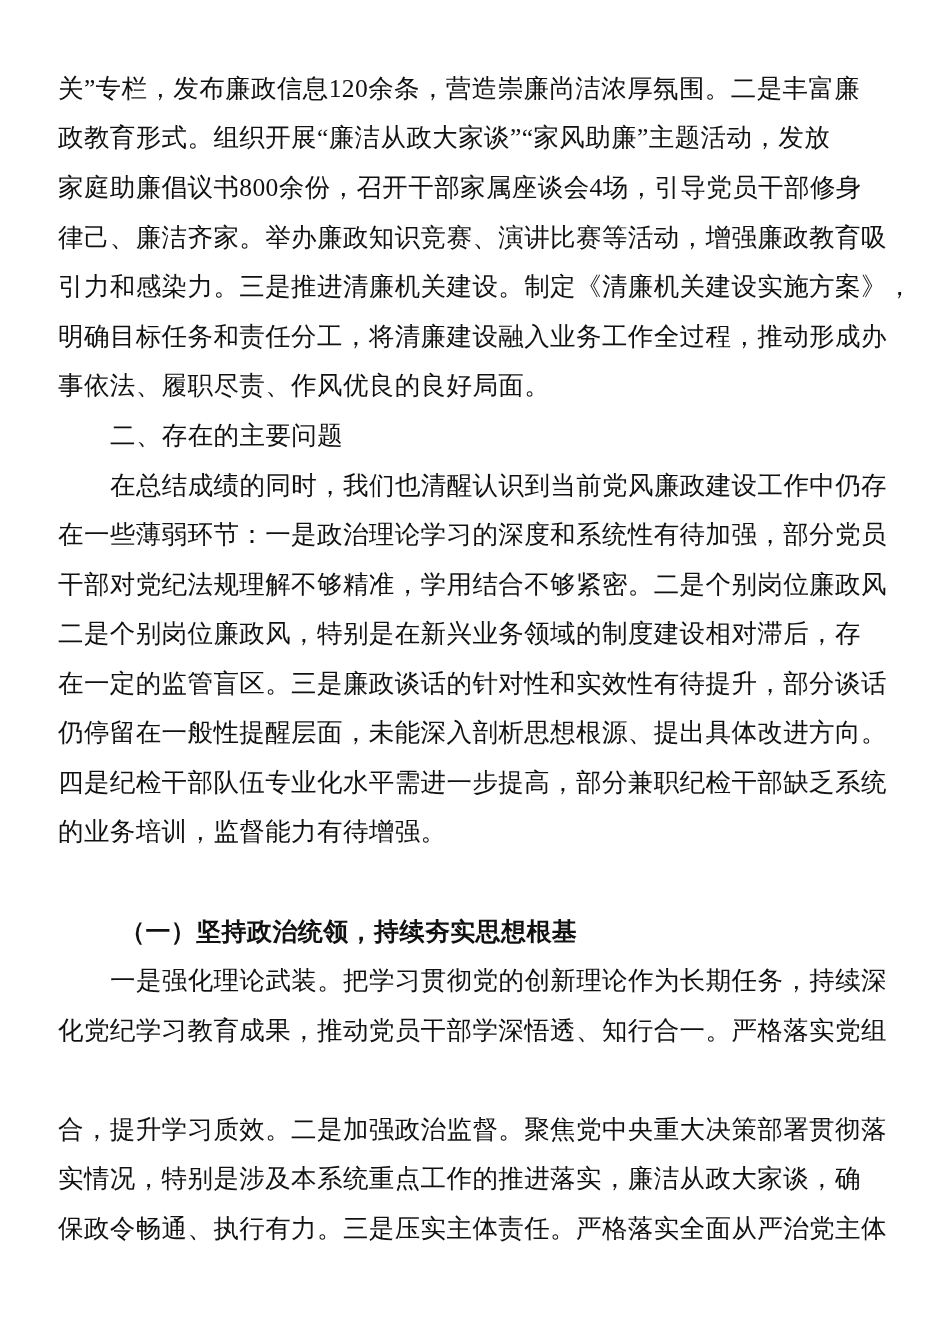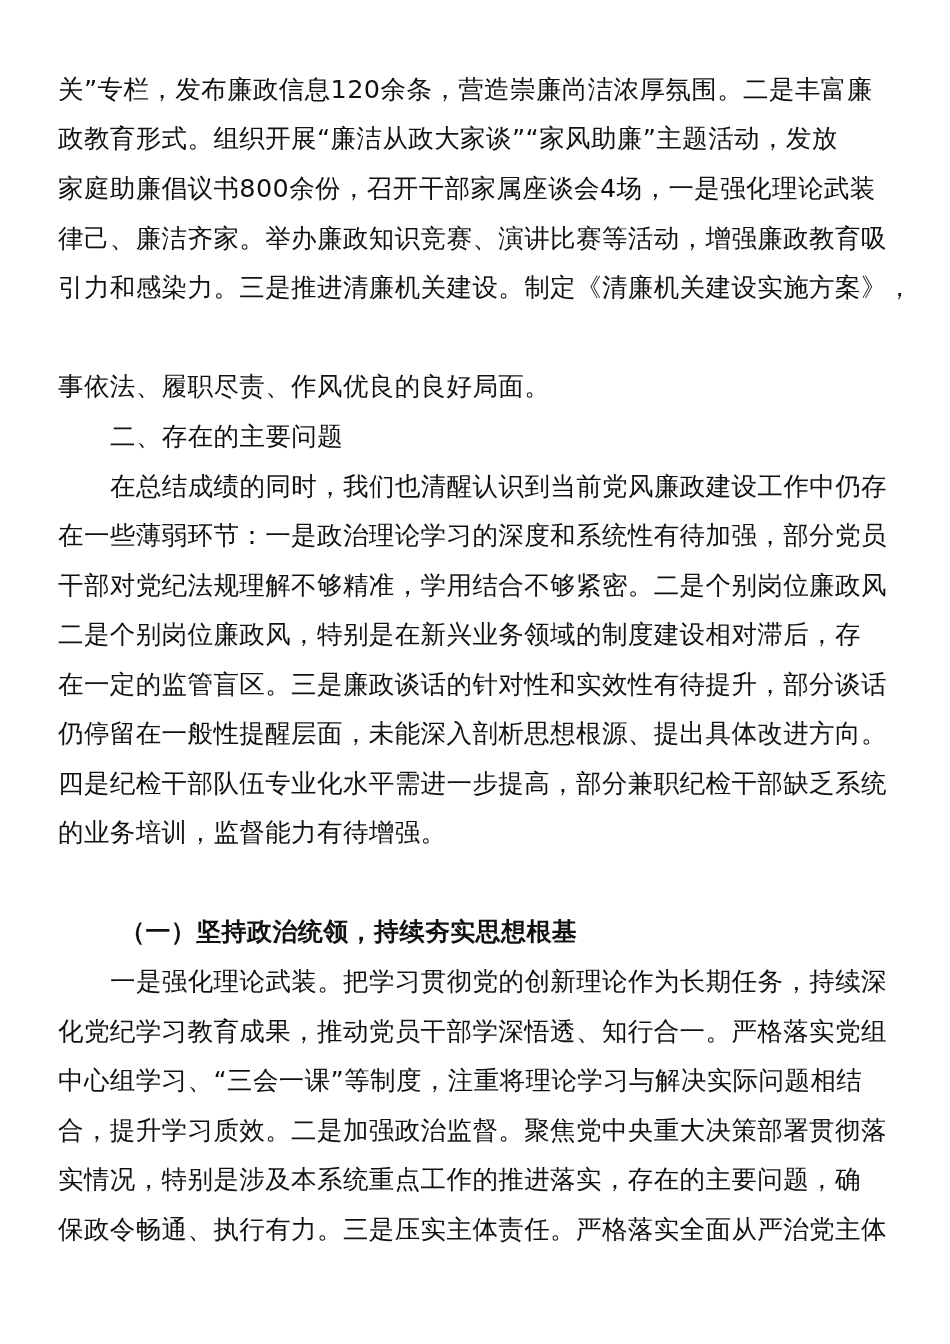--- a/index.html
+++ b/index.html
@@ -15,20 +15,21 @@
       font-family: "DejaVu Sans", "Liberation Sans", sans-serif;
       color: #111111;
     }
     .page {
       position: absolute;
       left: 0;
       top: 0;
       width: 950px;
       height: 1344px;
       background: #ffffff;
+      font-family: Liberation Serif, serif;
     }
     .line {
       position: absolute;
       left: 58px;
       width: 840px;
       height: 40px;
       font-size: 25.5px;
       line-height: 40px;
       white-space: nowrap;
       letter-spacing: 0.4px;
@@ -39,33 +40,33 @@
       left: 120px;
       font-size: 25px;
     }
   </style>
 </head>
 <body>
 
 <div class="page">
   <div class="line" style="top:69px">关”专栏，发布廉政信息120余条，营造崇廉尚洁浓厚氛围。二是丰富廉</div>
   <div class="line" style="top:118px">政教育形式。组织开展“廉洁从政大家谈”“家风助廉”主题活动，发放</div>
-  <div class="line" style="top:168px">家庭助廉倡议书800余份，召开干部家属座谈会4场，一是强化理论武装</div>
+  <div class="line" style="top:168px">家庭助廉倡议书800余份，召开干部家属座谈会4场，引导党员干部修身</div>
   <div class="line" style="top:218px">律己、廉洁齐家。举办廉政知识竞赛、演讲比赛等活动，增强廉政教育吸</div>
   <div class="line" style="top:267px">引力和感染力。三是推进清廉机关建设。制定《清廉机关建设实施方案》，</div>
+  <div class="line" style="top:317px">明确目标任务和责任分工，将清廉建设融入业务工作全过程，推动形成办</div>
   <div class="line" style="top:366px">事依法、履职尽责、作风优良的良好局面。</div>
   <div class="line indent" style="top:416px">二、存在的主要问题</div>
   <div class="line indent" style="top:466px">在总结成绩的同时，我们也清醒认识到当前党风廉政建设工作中仍存</div>
   <div class="line" style="top:515px">在一些薄弱环节：一是政治理论学习的深度和系统性有待加强，部分党员</div>
   <div class="line" style="top:565px">干部对党纪法规理解不够精准，学用结合不够紧密。二是个别岗位廉政风</div>
   <div class="line" style="top:614px">二是个别岗位廉政风，特别是在新兴业务领域的制度建设相对滞后，存</div>
   <div class="line" style="top:664px">在一定的监管盲区。三是廉政谈话的针对性和实效性有待提升，部分谈话</div>
   <div class="line" style="top:763px">四是纪检干部队伍专业化水平需进一步提高，部分兼职纪检干部缺乏系统</div>
   <div class="line" style="top:713px">仍停留在一般性提醒层面，未能深入剖析思想根源、提出具体改进方向。</div>
   <div class="line" style="top:812px">的业务培训，监督能力有待增强。</div>
   <div class="line bold" style="top:912px">（一）坚持政治统领，持续夯实思想根基</div>
   <div class="line indent" style="top:961px">一是强化理论武装。把学习贯彻党的创新理论作为长期任务，持续深</div>
   <div class="line" style="top:1011px">化党纪学习教育成果，推动党员干部学深悟透、知行合一。严格落实党组</div>
-  <div class="line" style="top:1060px">中心组学习、“三会一课”等制度，注重将理论学习与解决实际问题相结</div>
   <div class="line" style="top:1110px">合，提升学习质效。二是加强政治监督。聚焦党中央重大决策部署贯彻落</div>
-  <div class="line" style="top:1159px">实情况，特别是涉及本系统重点工作的推进落实，存在的主要问题，确</div>
+  <div class="line" style="top:1159px">实情况，特别是涉及本系统重点工作的推进落实，廉洁从政大家谈，确</div>
   <div class="line" style="top:1209px">保政令畅通、执行有力。三是压实主体责任。严格落实全面从严治党主体</div>
 </div>
 
 </body></html>

